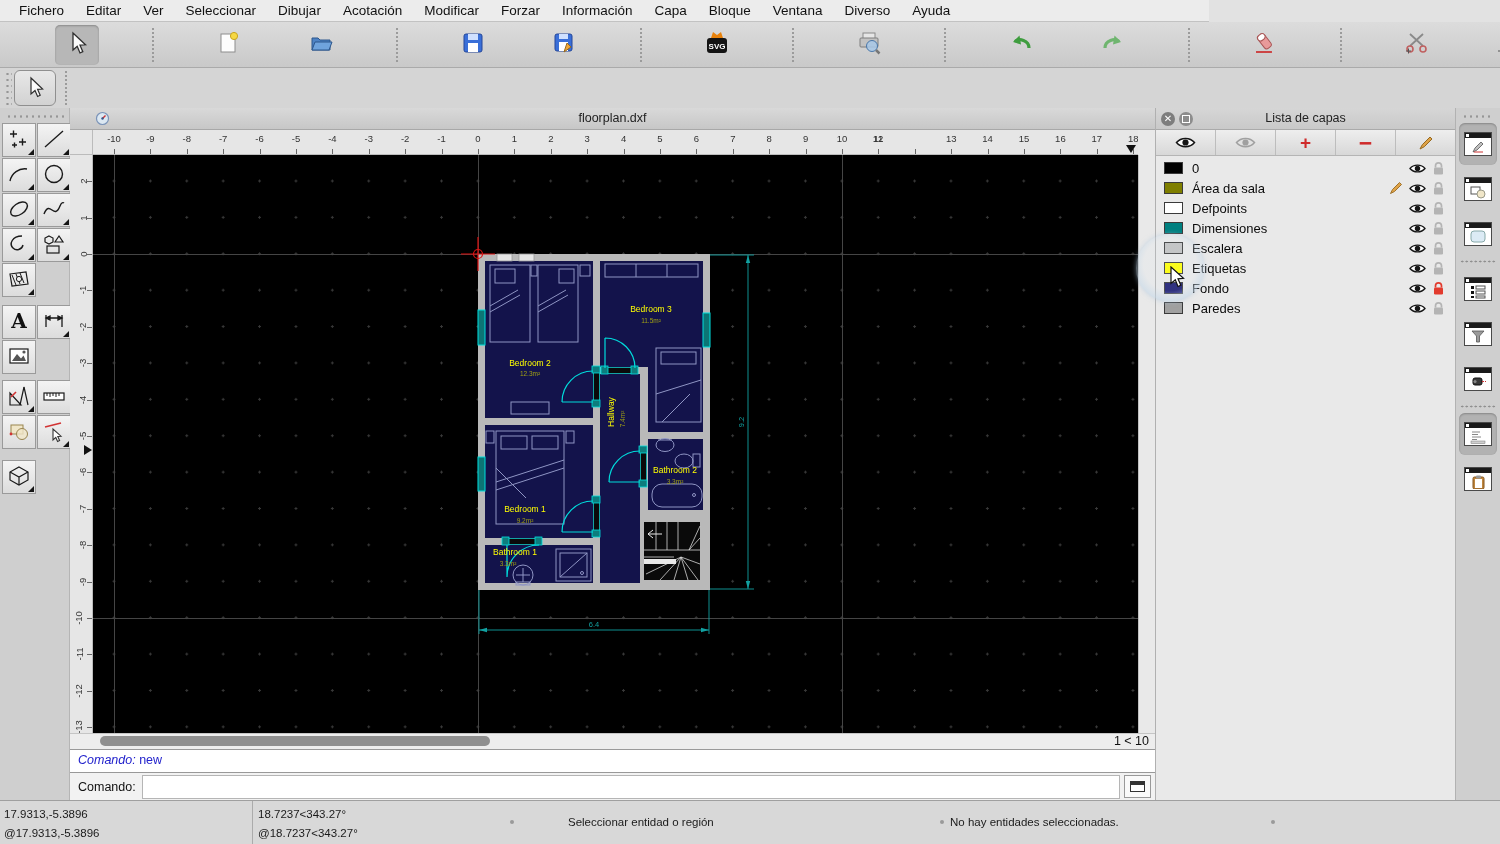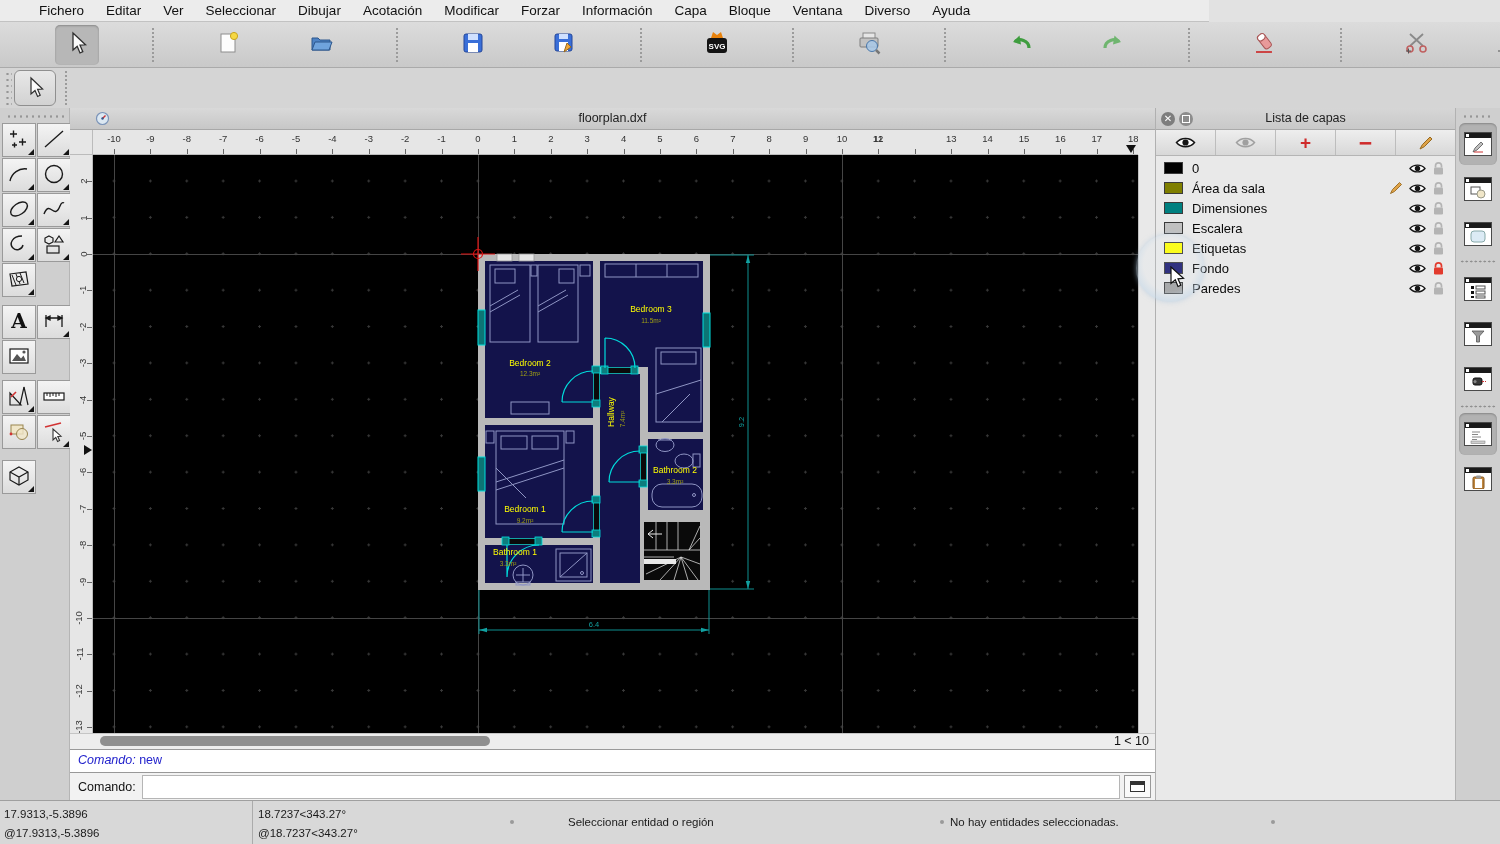--- a/index.html
+++ b/index.html
@@ -1,18 +1,18 @@
 <!DOCTYPE html>
 <html><head>
 <meta charset="utf-8">
 <style>
   html,body{margin:0;padding:0;background:#555;}
   #app{position:relative;width:1500px;height:844px;background:#e2e2e2;font-family:"Liberation Sans",sans-serif;font-size:13px;color:#111;overflow:hidden;}
   
-  .menubar{position:absolute;left:0;top:0;width:1209px;height:22px;background:#ececec;border-bottom:1px solid #c2c2c2;display:flex;align-items:center;padding-left:28px;box-sizing:border-box;}
+  .menubar{position:absolute;left:0;top:0;width:1209px;height:22px;background:#ececec;border-bottom:1px solid #c2c2c2;display:flex;align-items:center;padding-left:8px;box-sizing:border-box;}
   .menu-item{padding:0 11px;font-size:13.5px;color:#111;}
   
   .toolbar{position:absolute;left:0;top:22px;width:1500px;height:46px;background:linear-gradient(#dcdcdc,#c9c9c9);border-bottom:1px solid #aaa;display:flex;align-items:center;padding-left:3px;box-sizing:border-box;gap:48px;}
   .toolbar2{position:absolute;left:0;top:68px;width:1500px;height:40px;background:#d5d5d5;display:flex;align-items:center;padding-left:3px;box-sizing:border-box;}
   .grip{width:7px;height:34px;background:radial-gradient(circle,#969696 1px,transparent 1.3px);background-size:5px 6px;margin:0 2px;}
   .hgrip{height:6px;width:58px;background:radial-gradient(circle,#969696 1px,transparent 1.3px);background-size:6px 5px;margin:6px auto 2px auto;}
   .tsep{border-left:2px dotted #9b9b9b;height:34px;margin:0 5px;}
   .tbtn{width:44px;height:40px;display:flex;align-items:center;justify-content:center;position:relative;flex:none;}
   .tbtn.active{background:#b7b7b7;border-radius:5px;box-shadow:inset 0 1px 2px rgba(0,0,0,.25);}
   .btn2{width:40px;height:34px;border:1px solid #8f8f8f;border-radius:6px;background:linear-gradient(#e8e8e8,#d2d2d2);display:flex;align-items:center;justify-content:center;}
@@ -729,20 +729,37 @@
             </svg>
           </span>
           <span class="slot">
             <svg width="13" height="15" viewBox="0 0 13 15">
               <path d="M3.5 6.5V4.8a3 3 0 0 1 6 0v1.7" fill="none" stroke="#b4b4b4" stroke-width="1.7"></path>
               <rect x="2" y="6.5" width="9" height="7" rx="1.3" fill="#b4b4b4"></rect>
             </svg>
           </span>
         </div>
         <div class="lrow">
+          <span class="sw" style="background:#ffffff"></span>
+          <span class="ln">Defpoints</span>
+          <span class="slotp"></span>
+          <span class="slot">
+            <svg width="17" height="11" viewBox="0 0 17 11">
+              <path d="M1 5.5C4.5 1 12.5 1 16 5.5C12.5 10 4.5 10 1 5.5Z" fill="#fdfdfd" stroke="#151515" stroke-width="1.3"></path>
+              <circle cx="8.5" cy="5.5" r="2.7" fill="#151515"></circle>
+            </svg>
+          </span>
+          <span class="slot">
+            <svg width="13" height="15" viewBox="0 0 13 15">
+              <path d="M3.5 6.5V4.8a3 3 0 0 1 6 0v1.7" fill="none" stroke="#b4b4b4" stroke-width="1.7"></path>
+              <rect x="2" y="6.5" width="9" height="7" rx="1.3" fill="#b4b4b4"></rect>
+            </svg>
+          </span>
+        </div>
+        <div class="lrow">
           <span class="sw" style="background:#008080"></span>
           <span class="ln">Dimensiones</span>
           <span class="slotp"></span>
           <span class="slot">
             <svg width="17" height="11" viewBox="0 0 17 11">
               <path d="M1 5.5C4.5 1 12.5 1 16 5.5C12.5 10 4.5 10 1 5.5Z" fill="#fdfdfd" stroke="#151515" stroke-width="1.3"></path>
               <circle cx="8.5" cy="5.5" r="2.7" fill="#151515"></circle>
             </svg>
           </span>
           <span class="slot">

